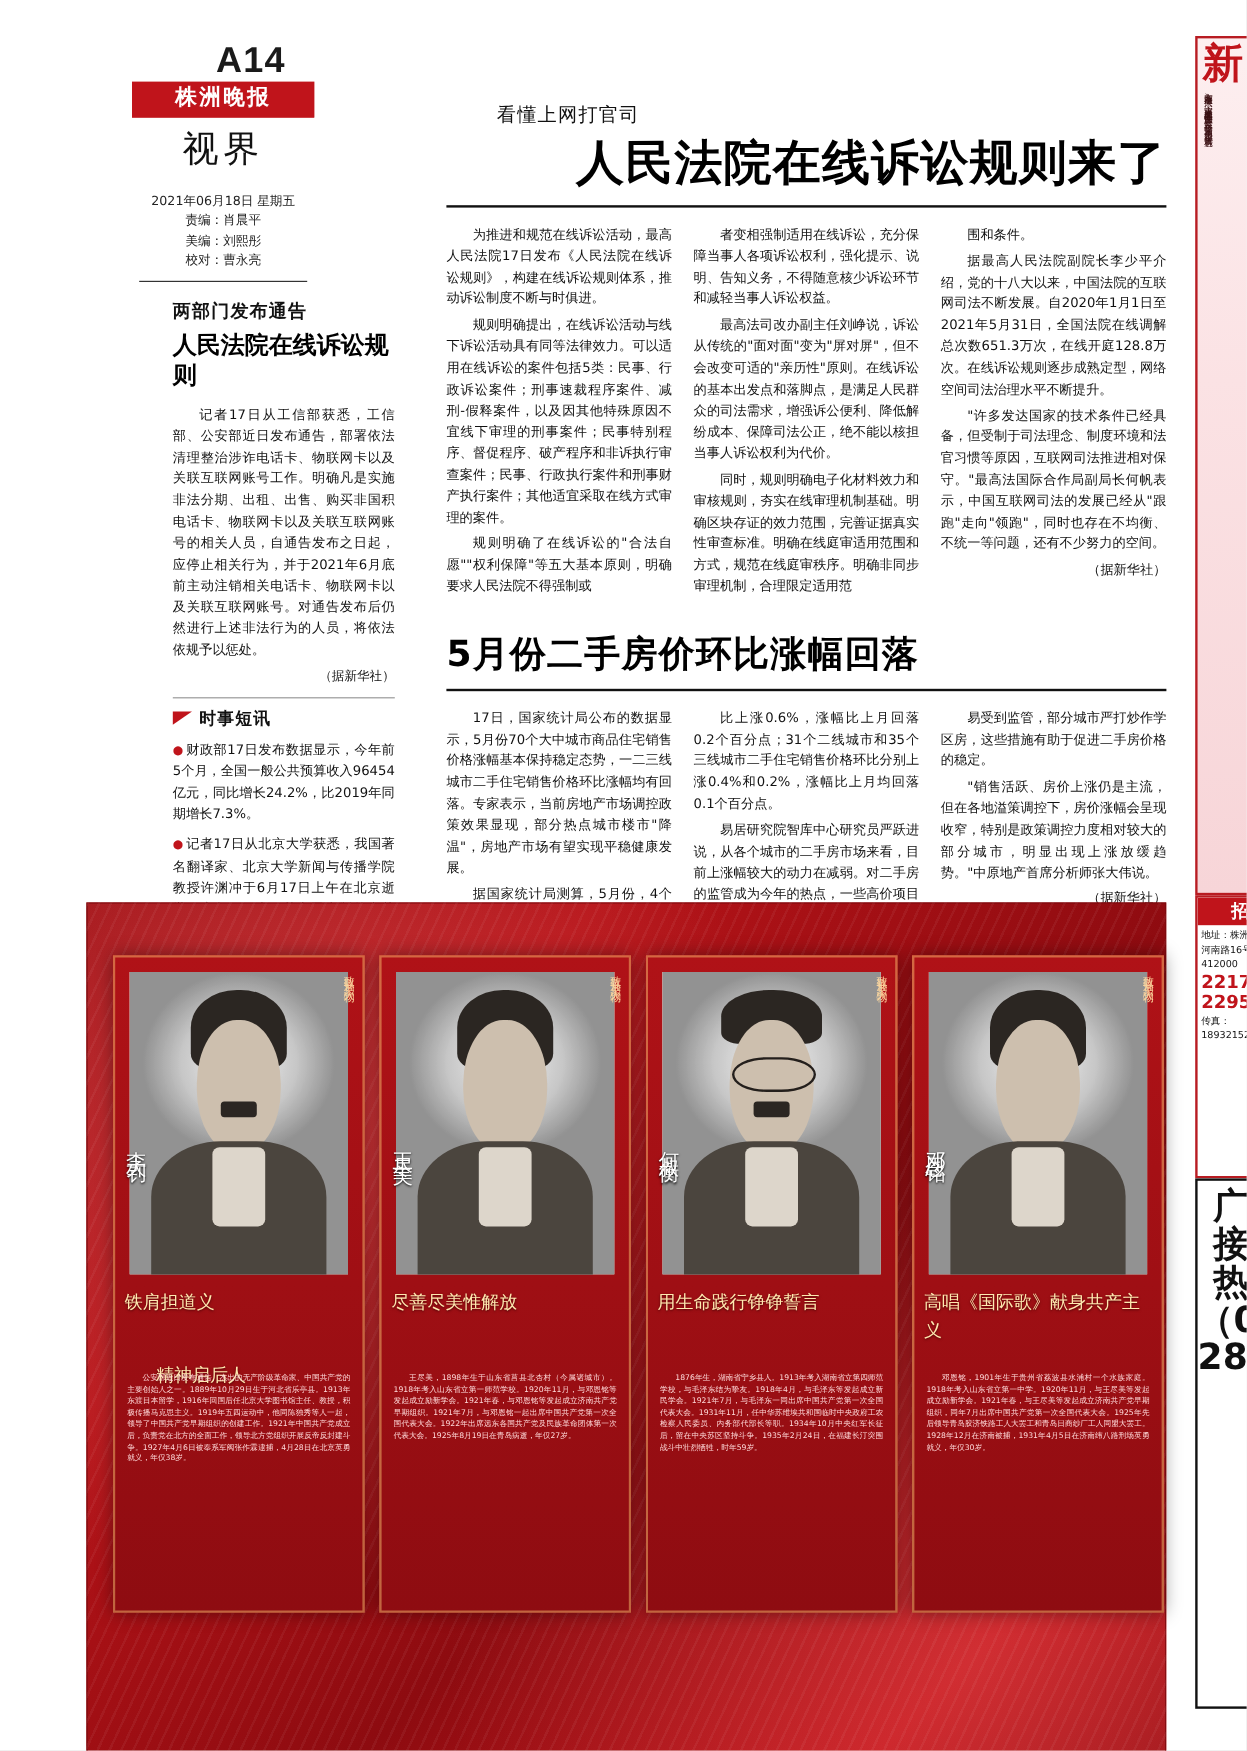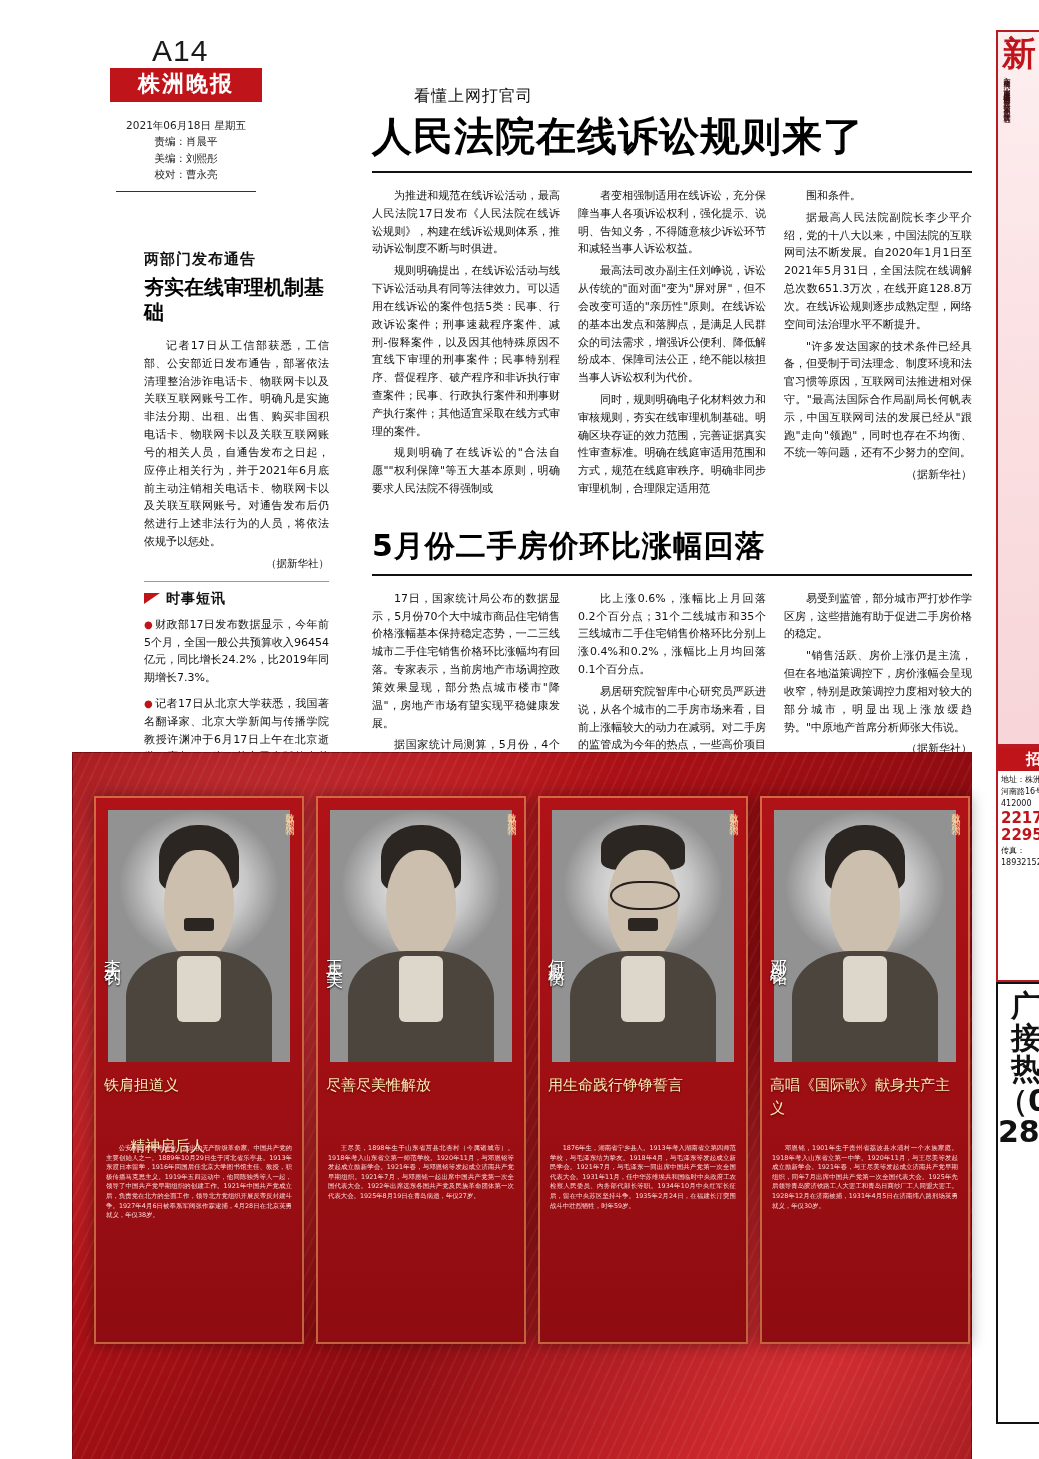--- a/index.html
+++ b/index.html
@@ -2,27 +2,27 @@
 <html><head>
 <meta charset="utf-8">
 <style>
   html,body{margin:0;padding:0;background:#d8d8d8;}
   body{font-family:"Liberation Serif",serif;}
   #page{
     position:relative;width:1039px;height:1459px;background:#ffffff;overflow:hidden;
   }
   
   .pageno{
-    position:absolute;left:152px;top:34px;font-family:"Liberation Sans",sans-serif;
-    font-size:30px;font-weight:normal;color:#1a1a1a;letter-spacing:1px;
+    position:absolute;left:180px;top:34px;font-family:"Liberation Sans",sans-serif;
+    font-size:30px;font-weight:bold;color:#1a1a1a;letter-spacing:1px;
   }
   
   .masthead{position:absolute;left:110px;top:68px;width:152px;text-align:center;}
   .mast-logo{
-    background:#c0141b;color:#fff;font-size:22px;font-weight:bold;letter-spacing:2px;
+    background:#c0141b;color:#fff;font-size:18px;font-weight:bold;letter-spacing:2px;
     padding:5px 2px 7px;line-height:1;font-family:"DejaVu Sans",sans-serif;
     box-shadow:inset 0 0 0 2px #c0141b;
   }
   .mast-sub{
     font-size:30px;color:#111;letter-spacing:4px;margin-top:6px;font-family:"DejaVu Sans",sans-serif;
   }
   .mast-meta{font-size:10.5px;color:#222;line-height:1.55;margin-top:15px;font-family:"DejaVu Sans",sans-serif;}
   .mast-rule{border-top:1px solid #333;margin:9px 6px 0;}
   
   .col-left{position:absolute;left:96px;top:250px;width:185px;margin-left:48px;}
@@ -36,21 +36,21 @@
   .flagbar{display:flex;align-items:center;gap:6px;margin-top:4px;}
   .flag{width:0;height:0;border-left:16px solid #c0141b;border-bottom:11px solid transparent;border-top:0;}
   .flag-title{font-size:14px;font-weight:bold;color:#111;font-family:"DejaVu Sans",sans-serif;letter-spacing:1px;}
   .brief{font-size:11px;line-height:1.62;color:#111;text-align:justify;margin-top:8px;
     font-family:"DejaVu Sans",sans-serif;text-indent:0;}
   .brief .dot{color:#c0141b;font-size:10px;margin-right:2px;}
   
   .center{position:absolute;left:372px;top:86px;width:600px;}
   .c-kicker{font-size:16px;color:#111;font-family:"DejaVu Sans",sans-serif;letter-spacing:1px;margin-left:42px;}
   .c-title{font-size:40px;font-weight:bold;color:#000;font-family:"DejaVu Sans",sans-serif;
-    letter-spacing:1px;margin-top:6px;line-height:1.15;}
+    letter-spacing:1px;margin-top:6px;line-height:1.15;text-align:right;}
   .c-rule{border-top:2px solid #111;margin-top:12px;}
   .cols3{display:flex;gap:18px;margin-top:14px;}
   .cols3 .c{width:188px;}
   .cols3 .c p{margin:0 0 4px 0;text-indent:2em;}
   .c-title2{font-size:30px;font-weight:bold;color:#000;font-family:"DejaVu Sans",sans-serif;
     letter-spacing:1px;margin-top:26px;line-height:1.2;}
   .c-rule2{border-top:2px solid #111;margin-top:10px;}
   
   .rail{position:absolute;left:996px;top:30px;width:86px;height:1390px;}
   .rail-top{
@@ -122,32 +122,33 @@
 </style>
 </head>
 <body>
 
 <div id="page">
 
   <div class="pageno">A14</div>
 
   <div class="masthead">
     <div class="mast-logo">株洲晚报</div>
+    <div class="mast-sub">视界</div>
     <div class="mast-meta">
       <div>2021年06月18日 星期五</div>
       <div>责编：肖晨平</div>
       <div>美编：刘熙彤</div>
       <div>校对：曹永亮</div>
     </div>
     <div class="mast-rule"></div>
   </div>
 
   <div class="col-left">
     <div class="lead-kicker">两部门发布通告</div>
-    <div class="lead-title">夯实在线审理机制基础</div>
+    <div class="lead-title">人民法院在线诉讼规则</div>
     <div class="body-cn" style="text-indent:2em">记者17日从工信部获悉，工信部、公安部近日发布通告，部署依法清理整治涉诈电话卡、物联网卡以及关联互联网账号工作。明确凡是实施非法分期、出租、出售、购买非国积电话卡、物联网卡以及关联互联网账号的相关人员，自通告发布之日起，应停止相关行为，并于2021年6月底前主动注销相关电话卡、物联网卡以及关联互联网账号。对通告发布后仍然进行上述非法行为的人员，将依法依规予以惩处。</div>
     <div class="src">（据新华社）</div>
     <div class="hr-thin"></div>
     <div class="flagbar">
       <span class="flag"></span>
       <span class="flag-title">时事短讯</span>
     </div>
     <div class="brief"><span class="dot">●</span><span>财政部17日发布数据显示，今年前5个月，全国一般公共预算收入96454亿元，同比增长24.2%，比2019年同期增长7.3%。</span></div>
     <div class="brief"><span class="dot">●</span><span>记者17日从北京大学获悉，我国著名翻译家、北京大学新闻与传播学院教授许渊冲于6月17日上午在北京逝世，享年100岁。英文已出版的中英法译著超过120种，包括《诗经》《楚辞》《沧浪诗话》等早曲传遗》西厢记》《红楼梦》等。</span></div>
     <div class="brief"><span class="dot">●</span><span>美国总统拜登和俄罗斯总统普京16日在瑞士日内瓦举行会晤。双方会后发布联合声明，宣布两国将就落实和降低冲突风险等开展双边战略稳定对话。</span></div>

